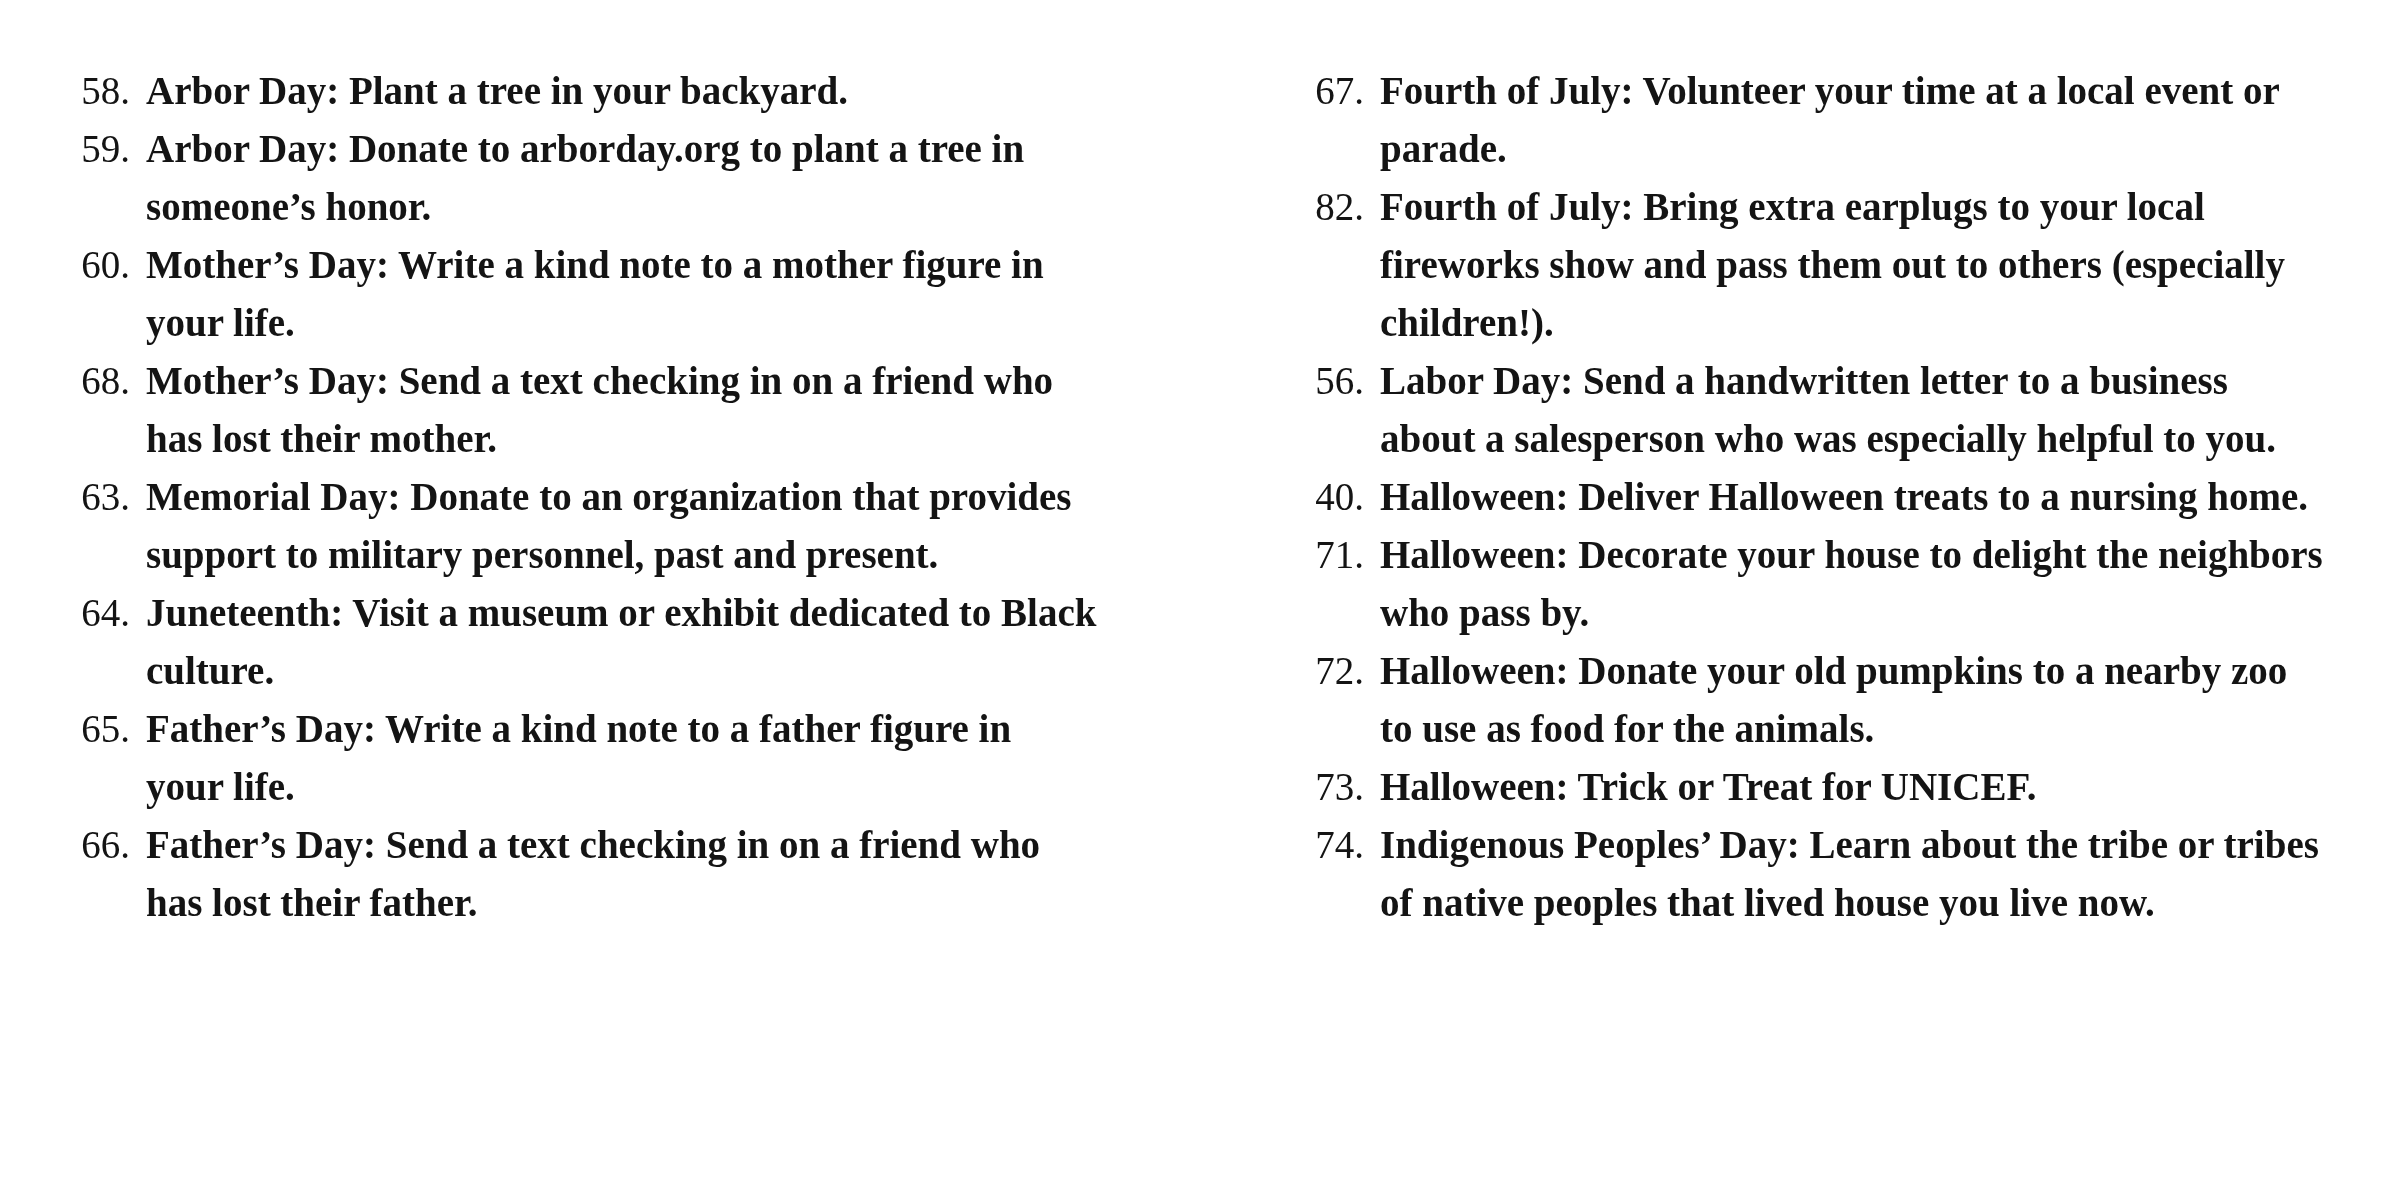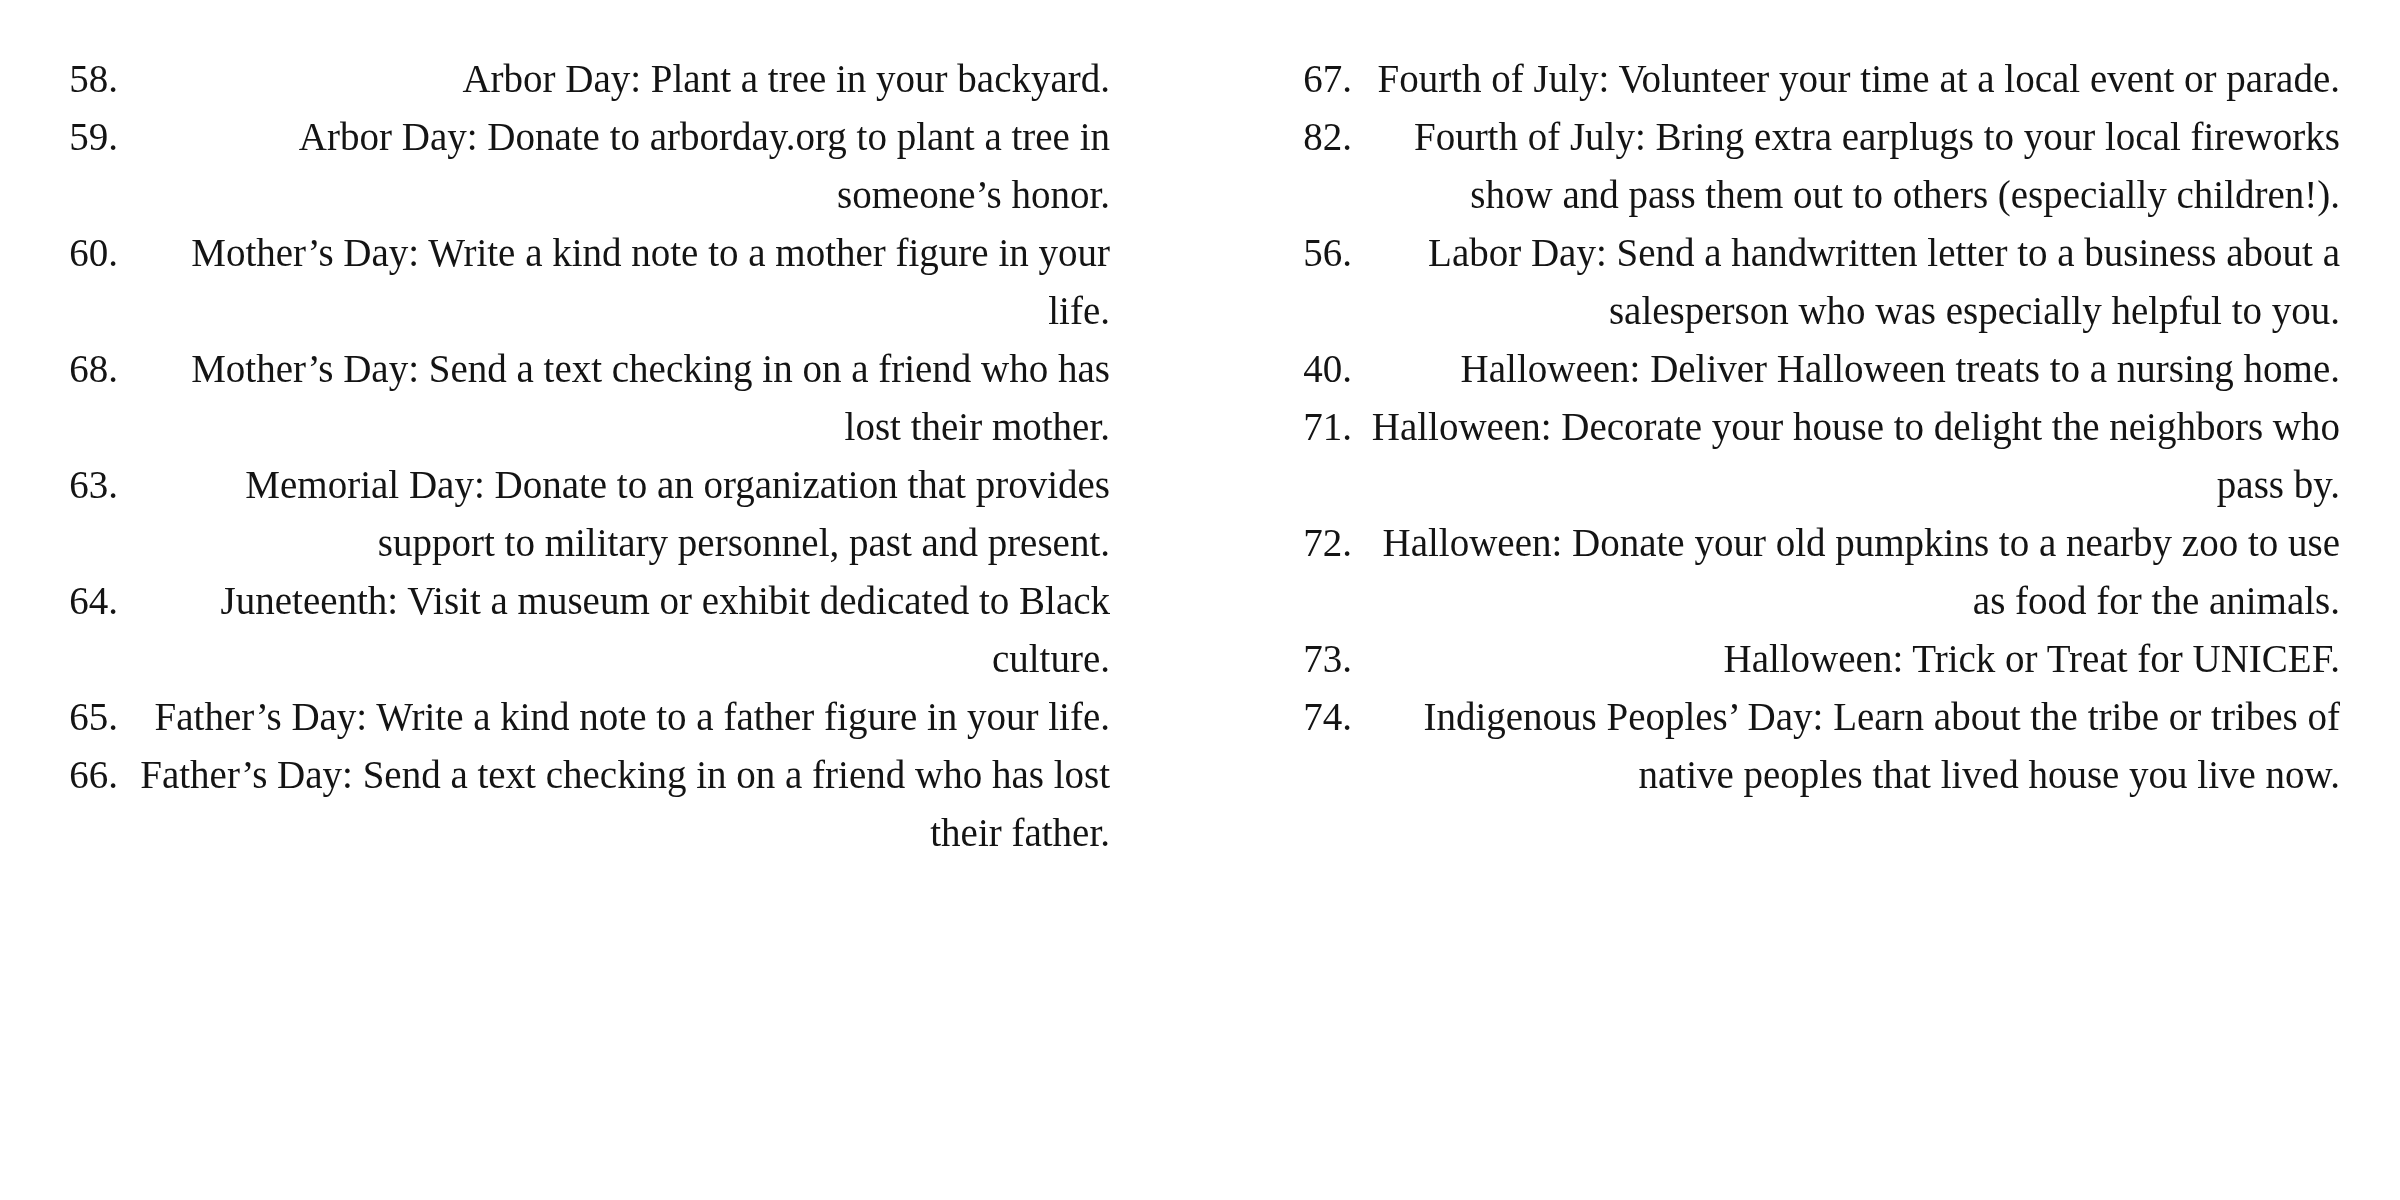--- a/index.html
+++ b/index.html
@@ -25,43 +25,44 @@
     display: flex;
     flex-direction: row;
     align-items: flex-start;
     gap: 180px;
   }
   .column {
     width: 1080px;
   }
   ol.list {
     list-style: none;
-    margin: 0;
+    margin: 12px;
     padding: 0;
   }
   ol.list li {
     display: flex;
     flex-direction: row;
     align-items: flex-start;
     font-size: 39px;
     line-height: 58px;
     margin: 0 0 0 0;
   }
   .num {
     flex: 0 0 auto;
     width: 74px;
     text-align: right;
     padding-right: 16px;
     box-sizing: border-box;
     white-space: nowrap;
   }
   .txt {
     flex: 1 1 auto;
-    text-align: right;
+    text-align: left;
     hyphens: none;
+    font-weight: bold;
   }
   .col-right .num {
     width: 78px;
   }
 </style>
 </head>
 <body>
 
 <div class="page">
   <div class="columns">

